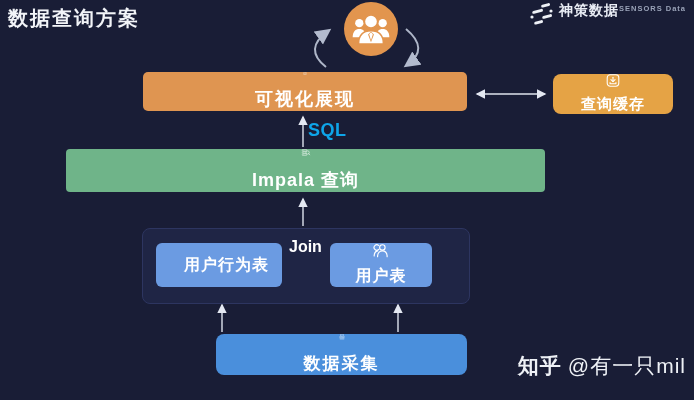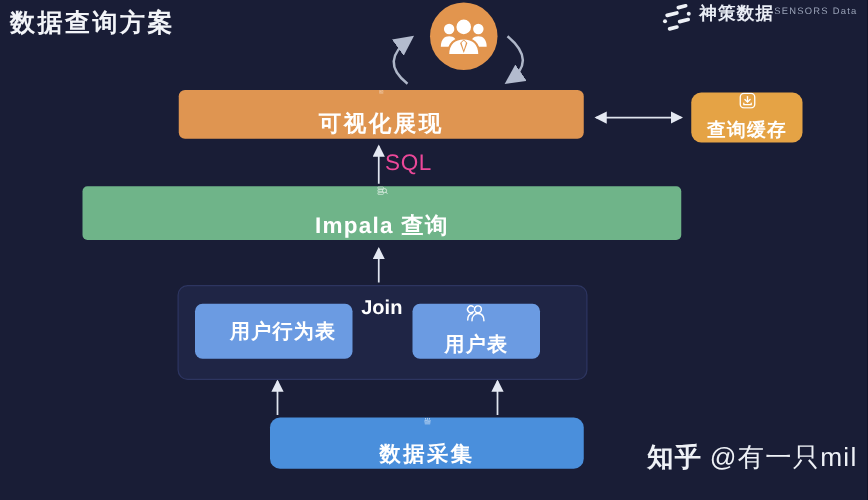--- a/index.html
+++ b/index.html
@@ -10,36 +10,36 @@
   }
   .abs{position:absolute;}
   
   .title{
     left:8px;top:5px;font-size:20px;font-weight:bold;color:#f2f4f8;letter-spacing:2px;
   }
   
   .logo{right:8px;top:3px;display:flex;align-items:flex-start;gap:4px;}
   .logo-text{display:flex;flex-direction:row;line-height:1;}
   .logo-name{font-size:14px;font-weight:bold;color:#e9edf5;letter-spacing:1px;}
-  .logo-sub{font-size:7.5px;color:#9aa3b8;letter-spacing:1px;margin-top:2px;font-weight:normal;}
+  .logo-sub{font-size:7.5px;color:#9aa3b8;letter-spacing:1px;margin-top:2px;font-weight:bold;}
   
   .node{
     display:flex;align-items:center;justify-content:center;gap:12px;
     color:#fff;box-sizing:border-box;flex-direction:column;
   }
   .node-users{
     left:344px;top:2px;width:54px;height:54px;border-radius:50%;
     background:#e2954e;
   }
   .node-viz{
     left:143px;top:72px;width:324px;height:39px;border-radius:5px;
     background:#df9551;font-size:18px;font-weight:bold;letter-spacing:2px;
   }
   .node-cache{
-    left:553px;top:74px;width:89px;height:40px;border-radius:8px;
+    left:553px;top:74px;width:120px;height:40px;border-radius:8px;
     background:#e5a345;font-size:15px;font-weight:bold;gap:8px;letter-spacing:1px;
   }
   .node-impala{
     left:66px;top:149px;width:479px;height:43px;border-radius:4px;
     background:#6fb489;font-size:18px;font-weight:bold;letter-spacing:1px;
   }
   .container-box{
     left:142px;top:228px;width:326px;height:74px;border-radius:8px;
     background:#1f2545;border:1px solid #2d3560;
   }
@@ -49,21 +49,21 @@
   }
   .node-usertable{
     left:330px;top:243px;width:102px;height:44px;border-radius:6px;
     background:#6b9be2;font-size:16px;font-weight:bold;gap:8px;letter-spacing:1px;
   }
   .node-collect{
     left:176px;top:334px;width:251px;height:41px;border-radius:8px;
     background:#4a8fdc;font-size:17px;font-weight:bold;letter-spacing:2px;margin-left:40px;
   }
   
-  .lbl-sql{left:308px;top:120px;font-size:18px;color:#ec4899;font-weight:normal;letter-spacing:0.5px;}
+  .lbl-sql{left:308px;top:120px;font-size:18px;color:#0ea5e9;font-weight:bold;letter-spacing:0.5px;}
   .lbl-join{left:289px;top:238px;font-size:16px;color:#ffffff;font-weight:bold;}
   
   .watermark{right:8px;top:352px;font-size:21px;color:#eef1f6;letter-spacing:1px;}
   .watermark .site{font-weight:bold;margin-right:6px;}
   .edges{left:0;top:0;pointer-events:none;}
   .icon{display:block;}
 </style>
 </head>
 <body>
 

